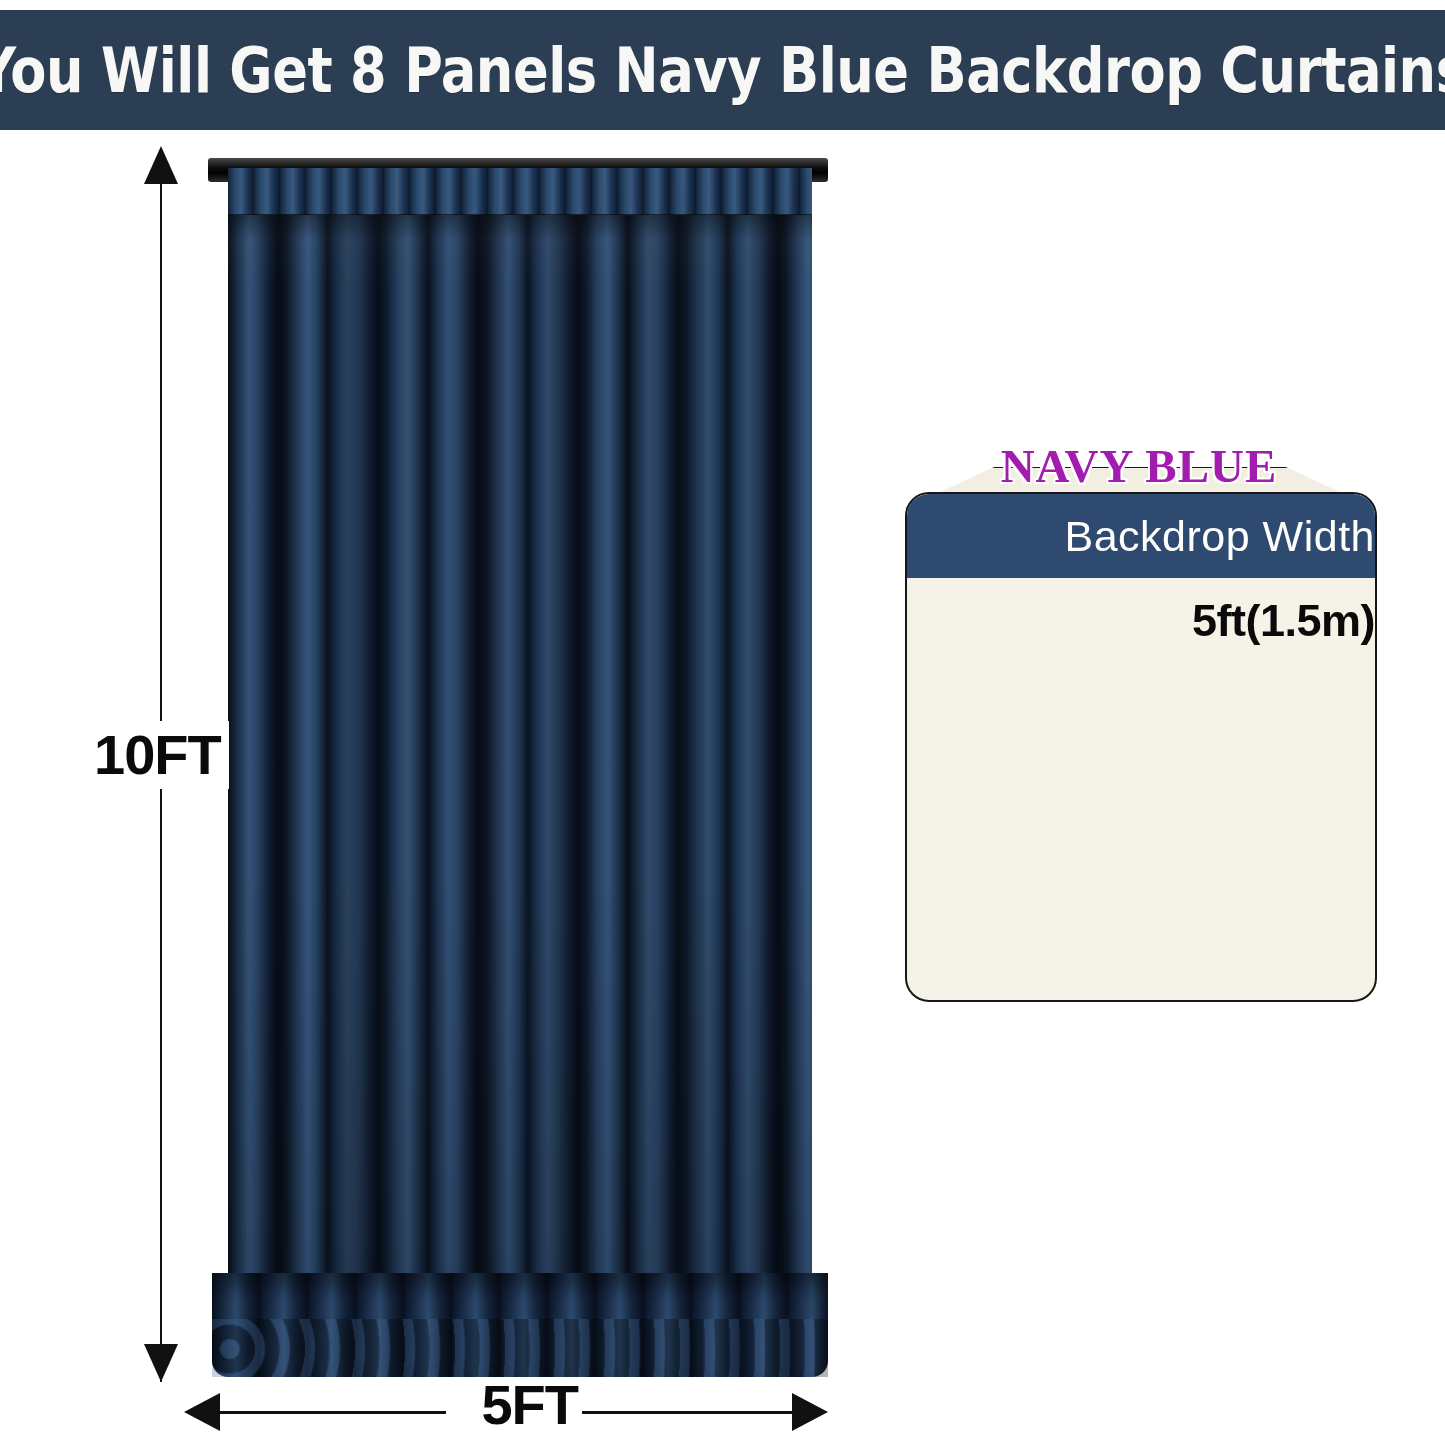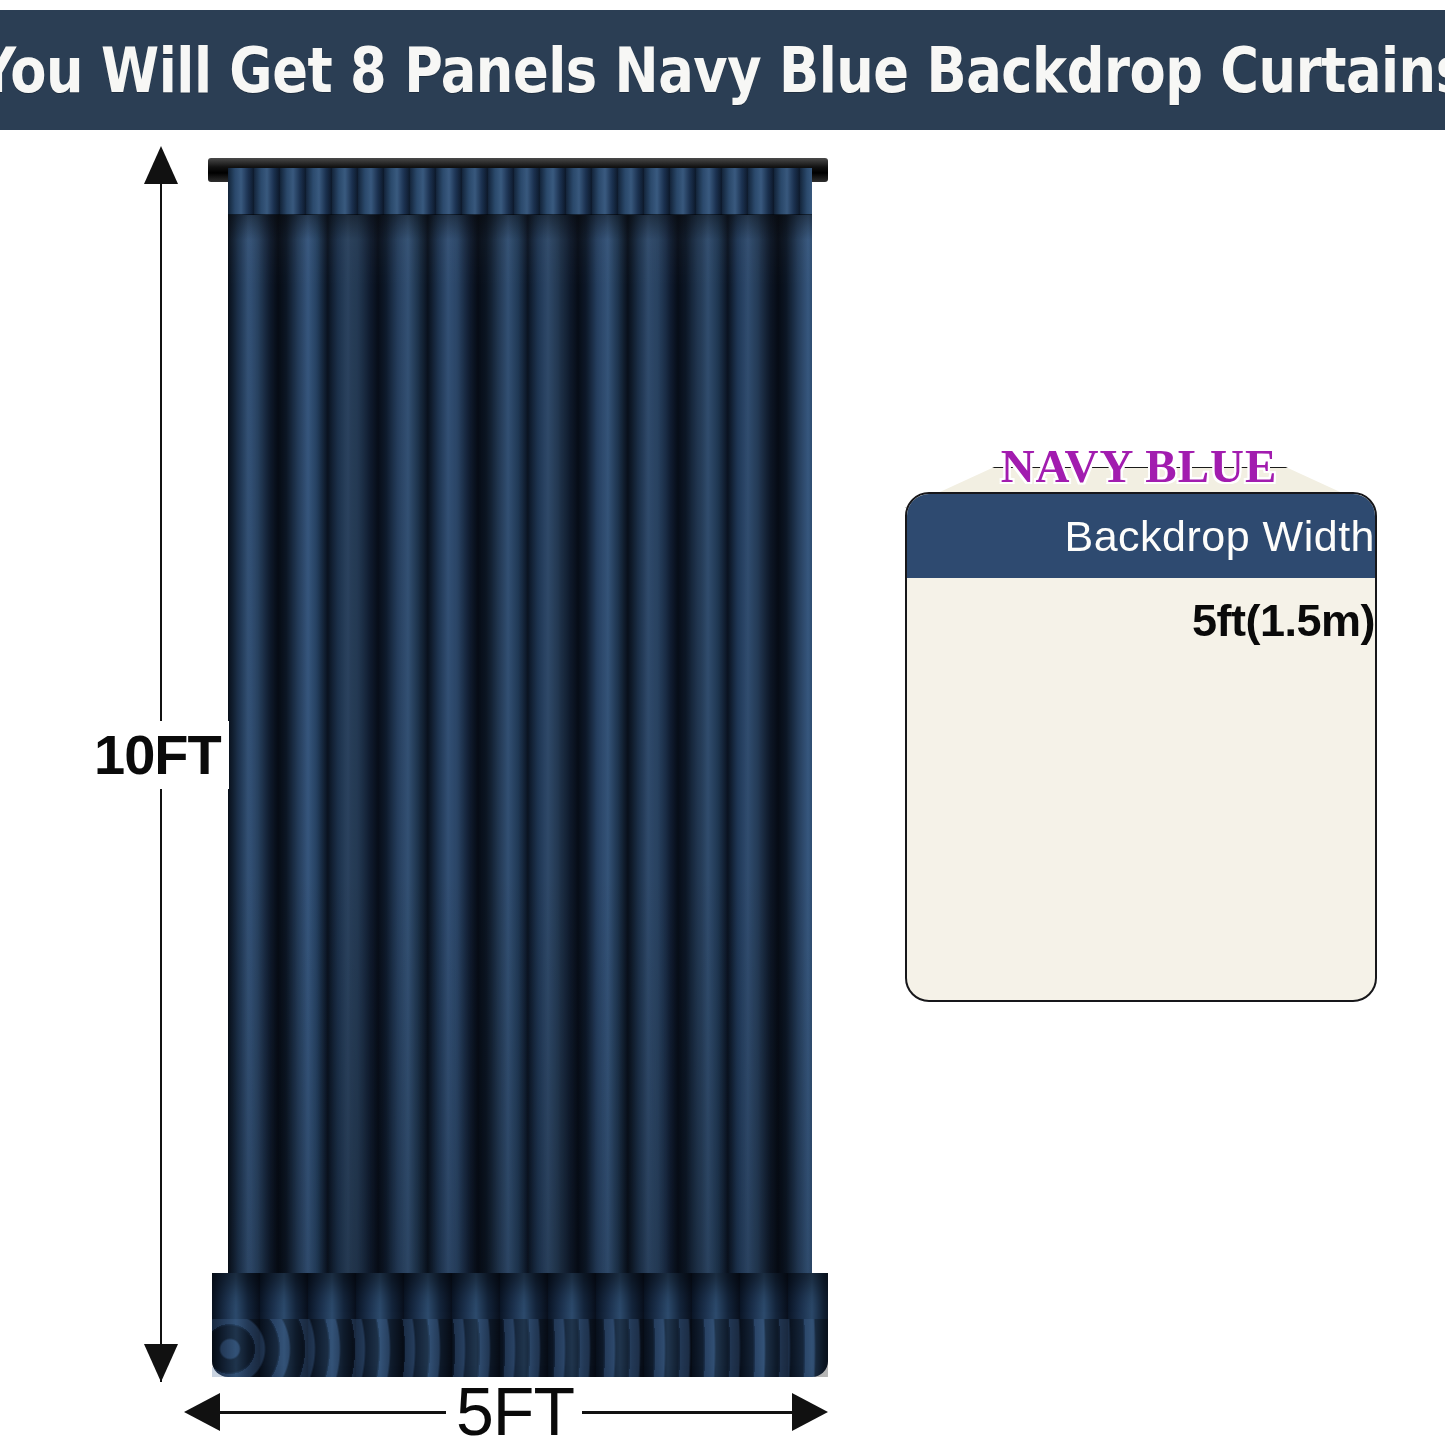--- a/index.html
+++ b/index.html
@@ -244,23 +244,23 @@
     width: 0; height: 0;
     border-top: 19px solid transparent;
     border-bottom: 19px solid transparent;
     border-left: 36px solid #111111;
   }
   #dim-h-label {
     position: absolute;
     left: 452px;
     top: 1377px;
     width: 126px;
-    text-align: center;
-    font-size: 68px;
-    font-weight: normal;
+    text-align: right;
+    font-size: 56px;
+    font-weight: bold;
     color: #0a0a0a;
     line-height: 1;
     letter-spacing: -1px;
   }
 
   
   #spec-card-area {
     position: absolute;
     left: 905px;
     top: 425px;

